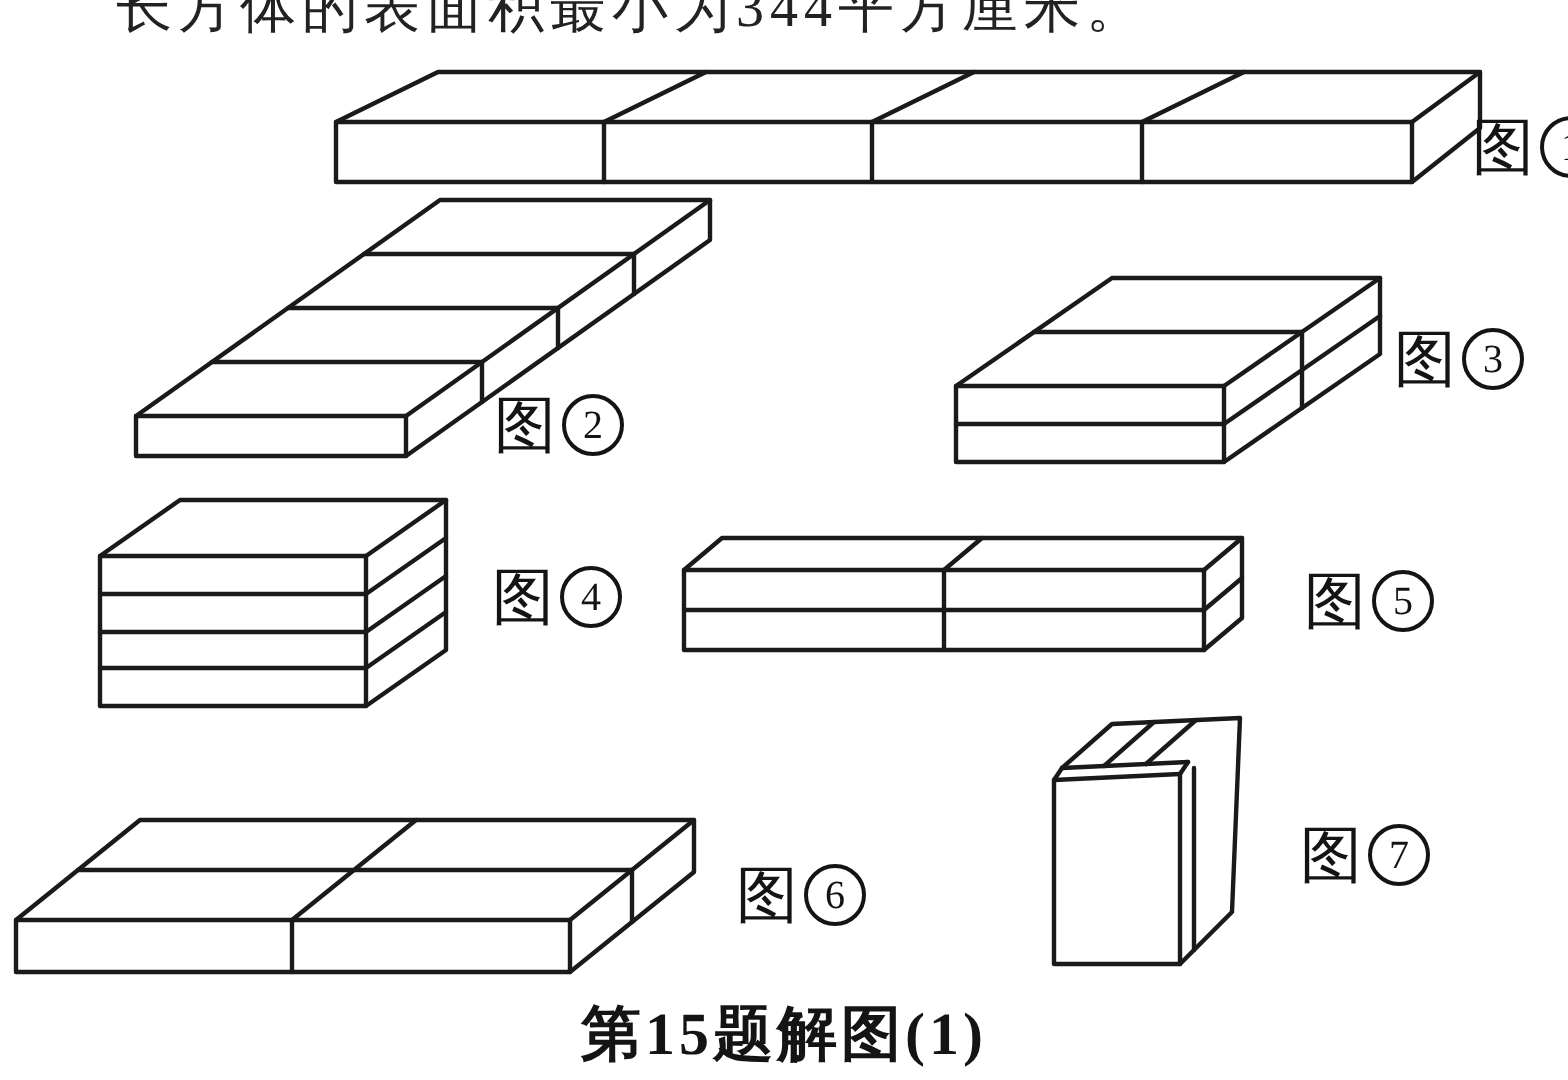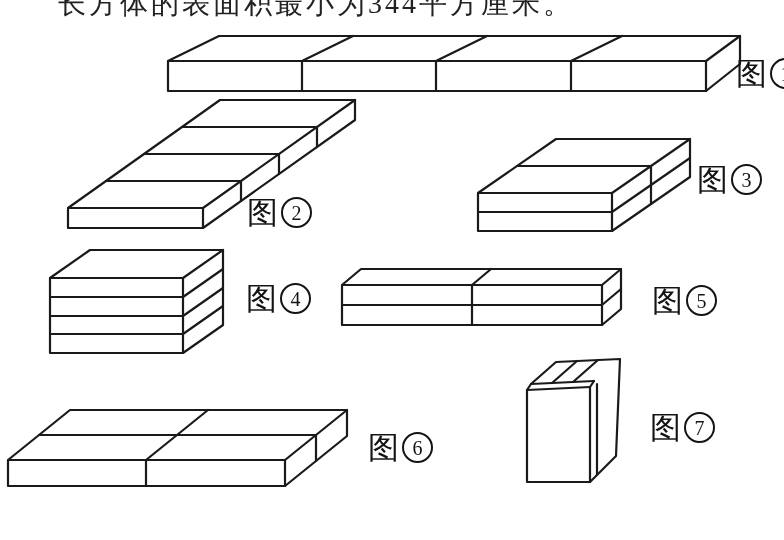--- a/index.html
+++ b/index.html
@@ -153,14 +153,15 @@
     <path d="M590,387 L590,482"></path>
     <path d="M552,383 L577,361"></path>
     <path d="M573,382 L598,360"></path>
     <path d="M597,384 L597,475"></path>
   </svg>
   <div class="fig-label" style="left:650px;top:412px;">
     <span>图</span>
     <span class="circled">7</span>
   </div>
 
+  <div class="caption">第15题解图(1)</div>
 
 </div>
 
 </body></html>

